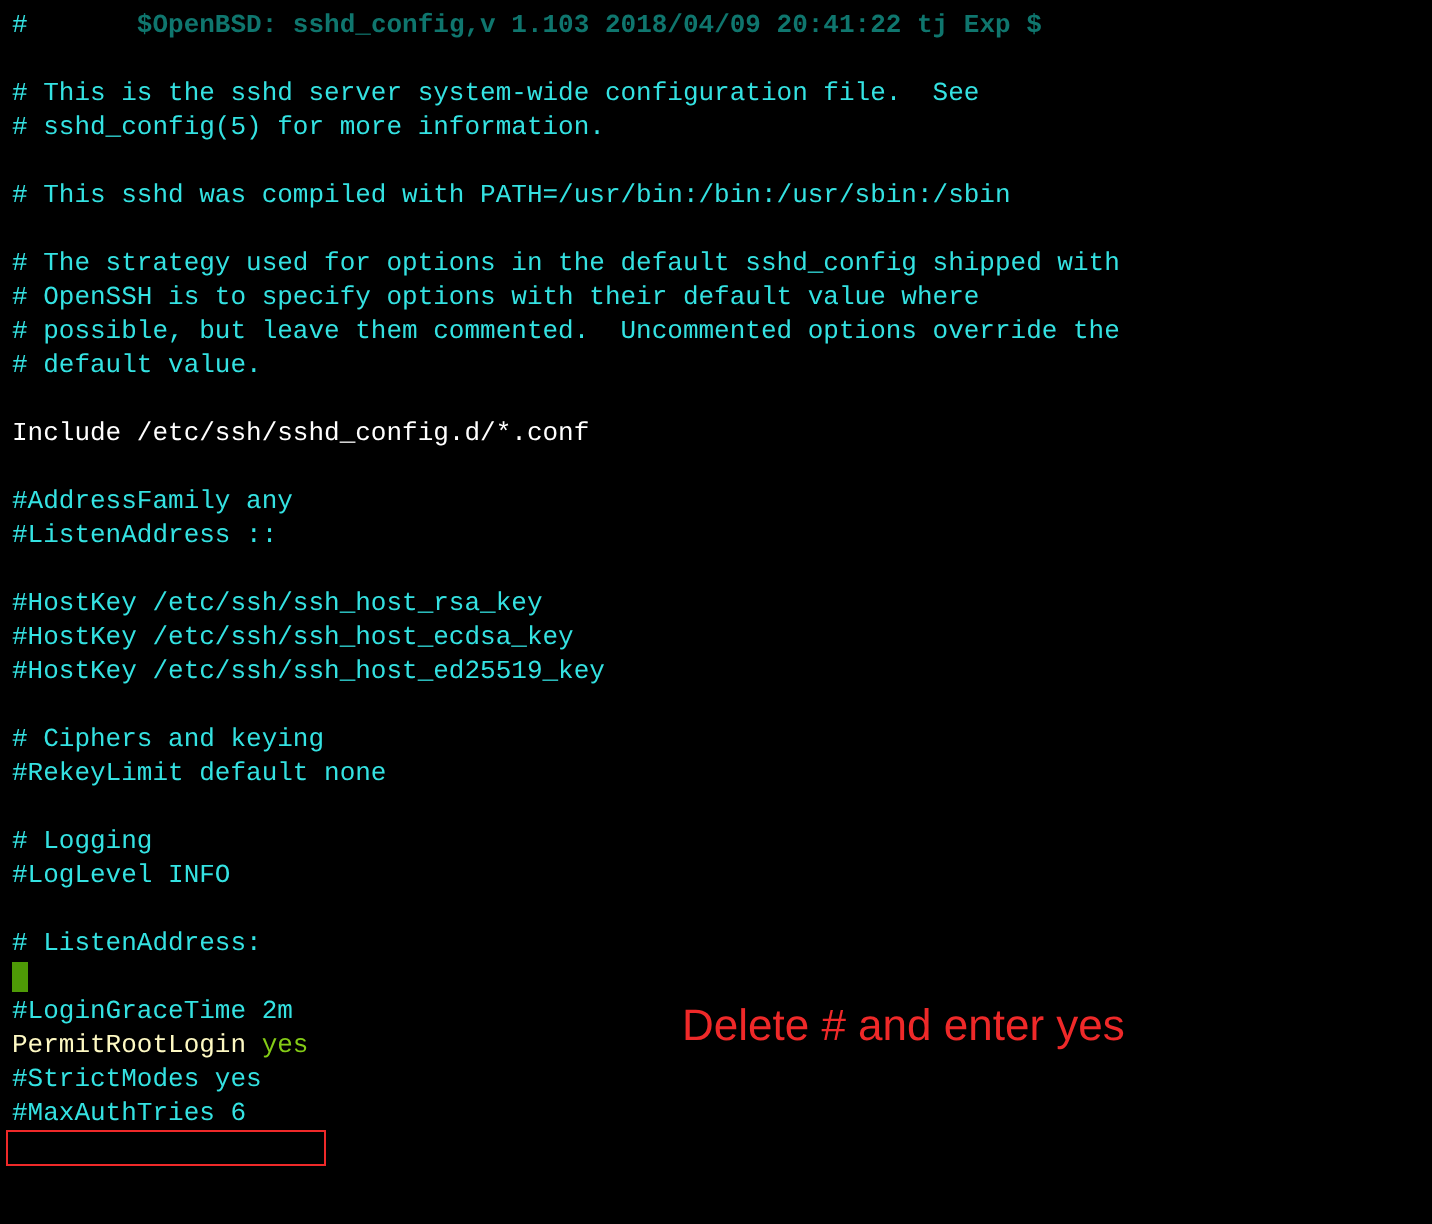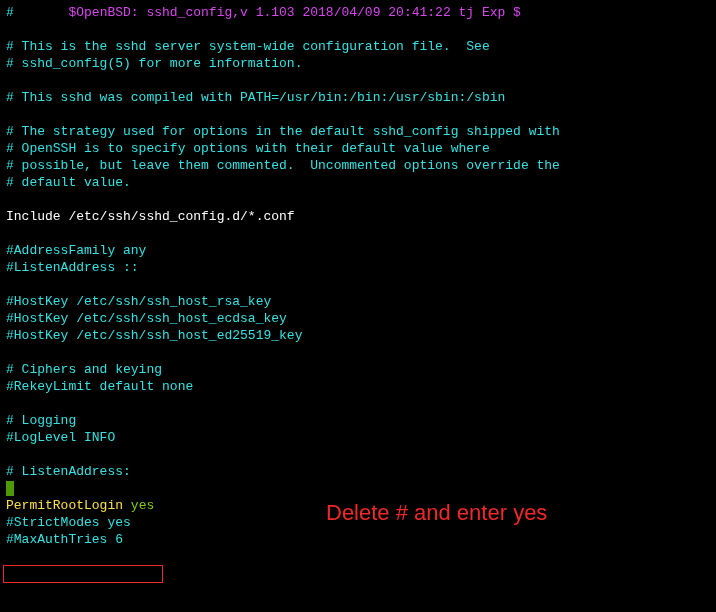--- a/index.html
+++ b/index.html
@@ -10,22 +10,22 @@
       width: 716px;
       height: 612px;
       padding: 4px 6px;
       position: relative;
       overflow: hidden;
     }
     .line { white-space: pre; line-height: 17px; height: 17px; }
     .c-cyan { color: #34e2e2; }
     .c-white { color: #ffffff; margin-top: 44px; }
     .c-magenta { color: #84cc16; }
-    .c-blue { color: #d946ef; }
-    .c-yellow { color: #fde047; }
+    .c-blue { color: #0f766e; font-weight: bold; }
+    .c-yellow { color: #fef9c3; }
     .cursor {
       display: inline-block;
       width: 8px;
       height: 15px;
       background: #4e9a06;
       vertical-align: top;
       margin-top: 1px;
     }
     .highlight-box {
       position: absolute;
@@ -67,20 +67,21 @@
     <div class="line"><span class="c-cyan">#HostKey /etc/ssh/ssh_host_ed25519_key</span></div>
     <div class="line">&nbsp;</div>
     <div class="line"><span class="c-cyan"># Ciphers and keying</span></div>
     <div class="line"><span class="c-cyan">#RekeyLimit default none</span></div>
     <div class="line">&nbsp;</div>
     <div class="line"><span class="c-cyan"># Logging</span></div>
     <div class="line"><span class="c-cyan">#LogLevel INFO</span></div>
     <div class="line">&nbsp;</div>
     <div class="line"><span class="c-cyan"># ListenAddress:</span></div>
     <div class="line"><span class="cursor"></span></div>
+    <div class="line"><span class="c-cyan">#LoginGraceTime 2m</span></div>
     <div class="line"><span class="c-yellow">PermitRootLogin </span><span class="c-magenta">yes</span></div>
     <div class="line"><span class="c-cyan">#StrictModes yes</span></div>
     <div class="line"><span class="c-cyan">#MaxAuthTries 6</span></div>
   </div>
 
 <div class="highlight-box" style="left: 3px; top: 565px; width: 160px; height: 18px;"></div>
 
-<div class="annotation" style="left: 326px; top: 500px;">Delete # and enter yes</div>
+<div class="annotation" style="left: 341px; top: 500px;">Delete # and enter yes</div>
 
 </body></html>

